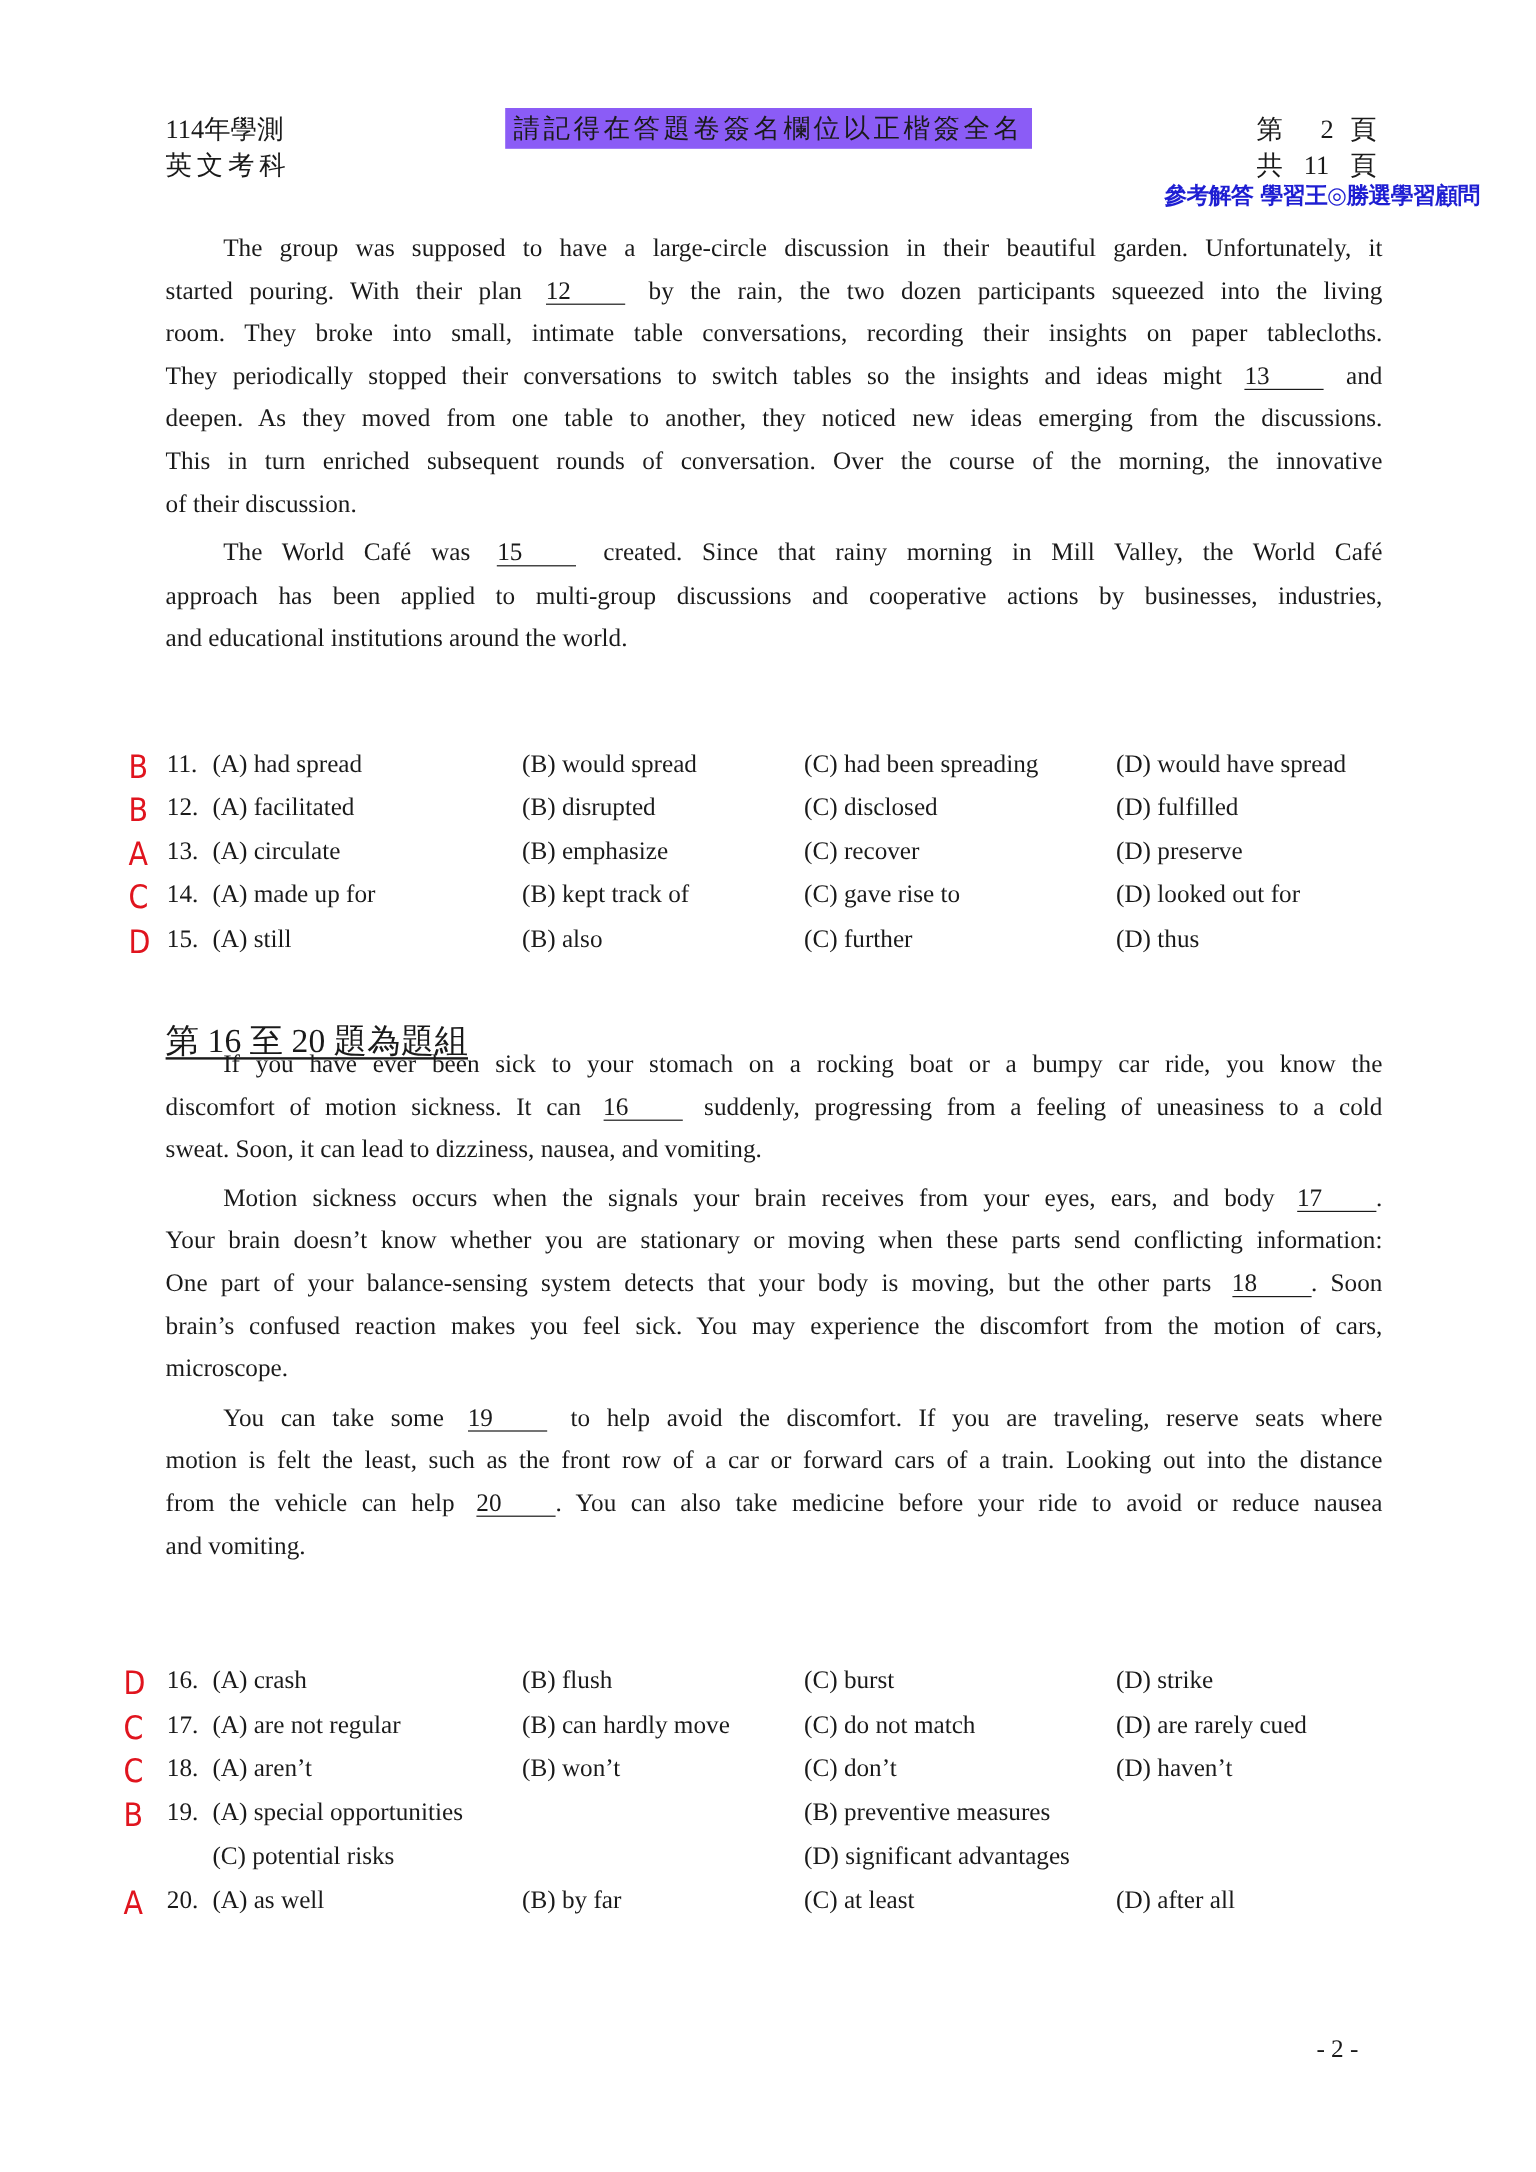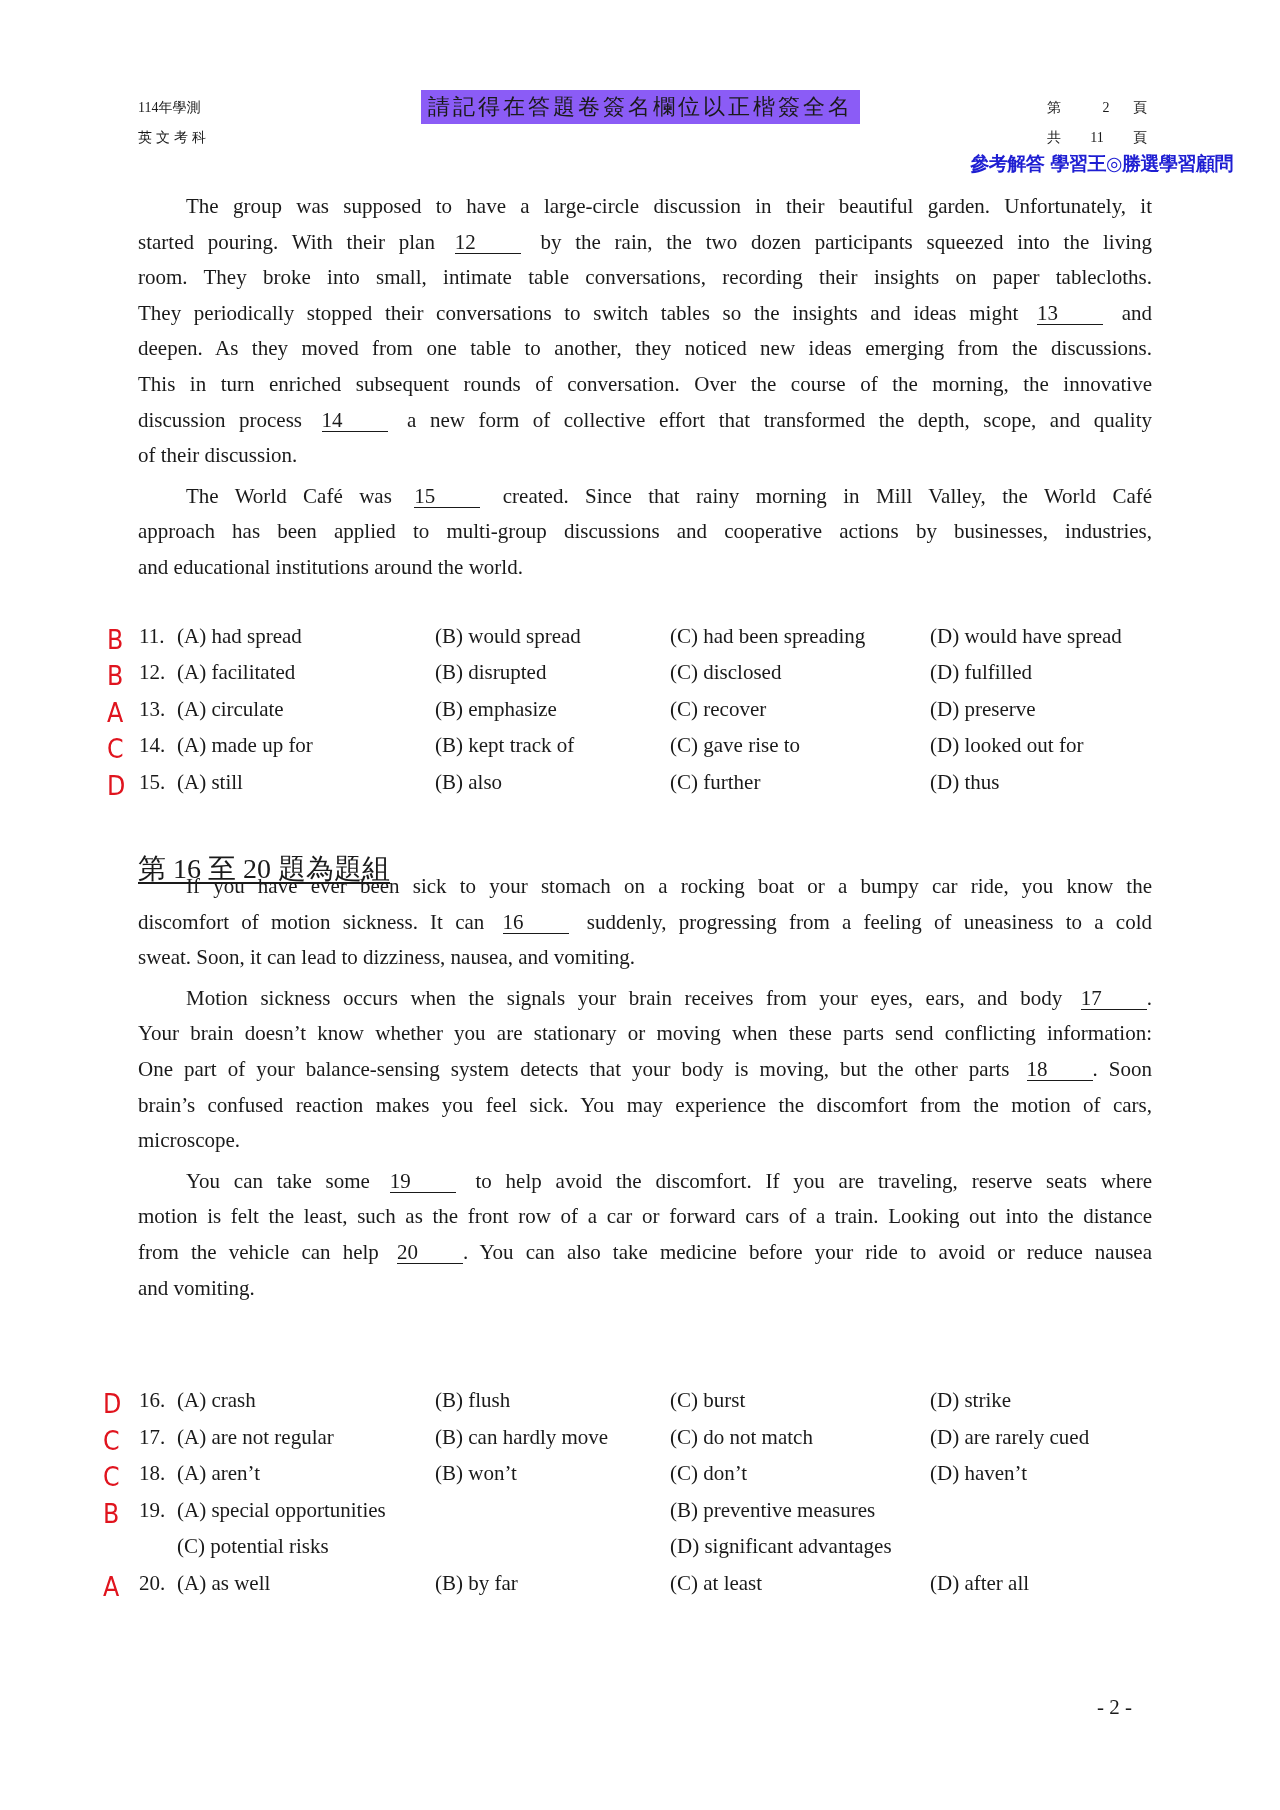--- a/index.html
+++ b/index.html
@@ -1,19 +1,19 @@
 <!DOCTYPE html>
 <html><head>
 <meta charset="utf-8">
 <style>
   html, body { margin: 0; padding: 0; background: #ffffff; }
   body { width: 1280px; height: 1810px; position: relative; overflow: hidden;
          font-family: "Liberation Serif", "DejaVu Serif", serif; color: #1a1a1a; }
   .abs { position: absolute; }
-  .hdr { font-size: 14px; line-height: 30px; white-space: nowrap; }
+  .hdr { font-size: 22px; line-height: 30px; white-space: nowrap; }
   .hdr-left { left: 138px; top: 93px; }
   .hdr-left div { height: 30px; }
   .notice { left: 421px; top: 90px; width: 439px; height: 34px; background: #8b5cf6;
             font-size: 22px; line-height: 34px; letter-spacing: 3px; text-align: center; white-space: nowrap; }
   .hdr-right { left: 1047px; top: 93px; width: 100px; }
   .hdr-right div { height: 30px; display: flex; justify-content: space-between; }
   .credit { right: 47px; top: 151px; color: #1e1ed2; font-family: "DejaVu Sans", "Liberation Sans", sans-serif;
             font-weight: bold; font-size: 19px; line-height: 24px; white-space: nowrap; letter-spacing: -0.5px; margin-left: 12px; }
   .para { left: 138px; width: 1014px; font-size: 21px; }
   .line { height: 35.6px; line-height: 35.6px; text-align: justify; text-align-last: justify; white-space: nowrap; overflow: visible; }
@@ -57,21 +57,20 @@
 <div class="abs credit">參考解答 學習王◎勝選學習顧問</div>
 
 <div class="abs para" id="passage1" style="top:189px;">
     <div>
       <div class="line indent"><span>The group was supposed to have a large-circle discussion in their beautiful garden. Unfortunately, it</span></div>
       <div class="line"><span>started pouring. With their plan</span> <span class="blank">12</span> <span>by the rain, the two dozen participants squeezed into the living</span></div>
       <div class="line"><span>room. They broke into small, intimate table conversations, recording their insights on paper tablecloths.</span></div>
       <div class="line"><span>They periodically stopped their conversations to switch tables so the insights and ideas might</span> <span class="blank">13</span> <span>and</span></div>
       <div class="line"><span>deepen. As they moved from one table to another, they noticed new ideas emerging from the discussions.</span></div>
       <div class="line"><span>This in turn enriched subsequent rounds of conversation. Over the course of the morning, the innovative</span></div>
-      <div class="line"><span>discussion process</span> <span class="blank">14</span> <span>a new form of collective effort that transformed the depth, scope, and quality</span></div>
       <div class="line last"><span>of their discussion.</span></div>
     </div>
     <div style="margin-top: 5px;">
       <div class="line indent"><span>The World Café was</span> <span class="blank">15</span> <span>created. Since that rainy morning in Mill Valley, the World Café</span></div>
       <div class="line"><span>approach has been applied to multi-group discussions and cooperative actions by businesses, industries,</span></div>
       <div class="line last"><span>and educational institutions around the world.</span></div>
     </div>
   </div>
 <div id="questions1">
     <div class="qrow" style="top: 618px; left: 0px; width: 1280px;">

